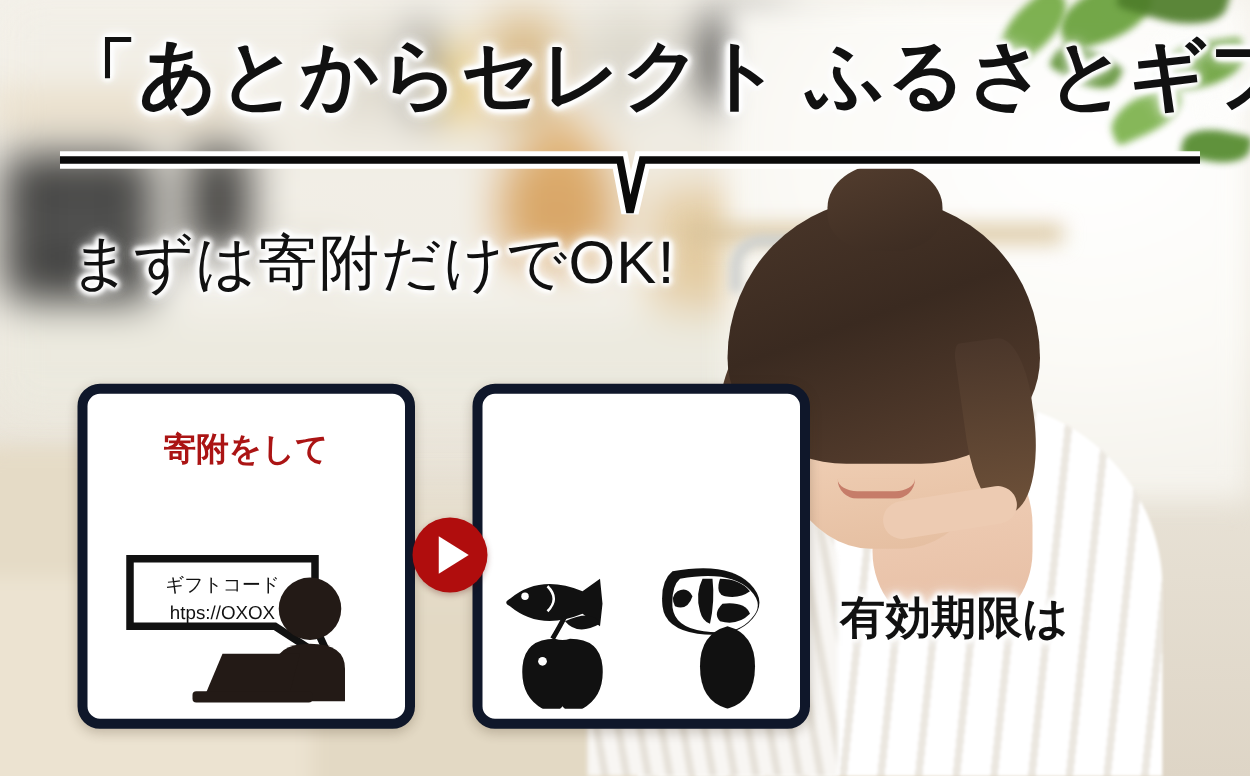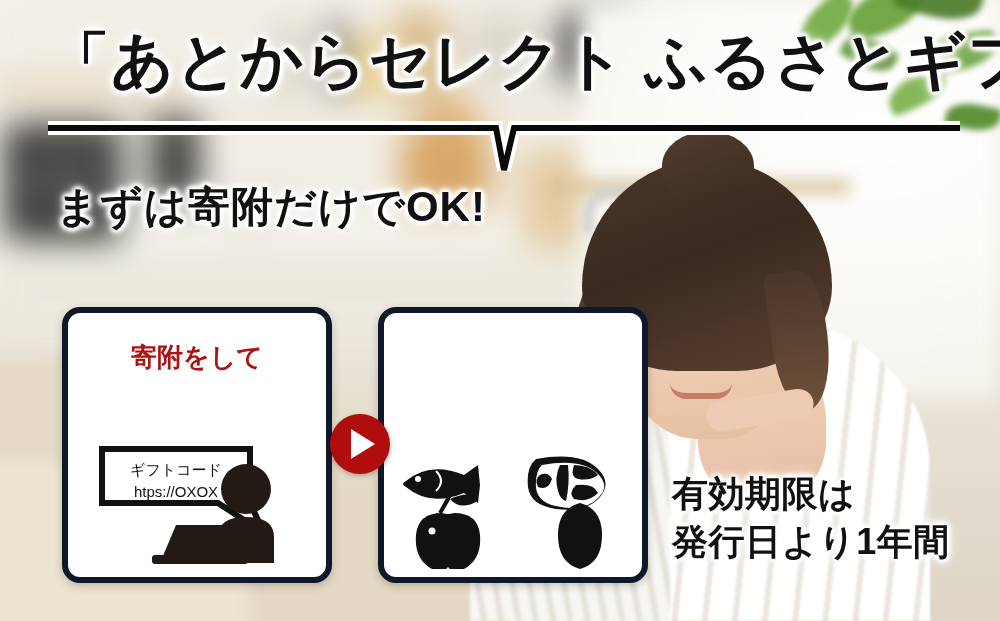--- a/index.html
+++ b/index.html
@@ -154,27 +154,27 @@
   .headline {
     position:absolute; left:48px; top:30px; width:912px;
     font-size:62px; line-height:1; font-weight:700;
     letter-spacing:1px; white-space:nowrap;
   }
 
   .divider-wrap { position:absolute; left:48px; top:118px; width:912px; height:56px; }
 
   .subtitle {
     position:absolute; left:56px; top:178px;
-    font-size:42px; font-weight:700; line-height:1.38; letter-spacing:1px;
+    font-size:48px; font-weight:400; line-height:1.38; letter-spacing:1px;
   }
 
   
   .card {
     position:absolute; top:307px; width:270px; height:276px;
-    background:#fff; border:6px solid #0f172a; border-radius:18px;
+    background:#fff; border:8px solid #0f172a; border-radius:18px;
     box-shadow:0 3px 9px rgba(60,40,20,.24);
     z-index:3;
   }
   #card-donate { left:62px; }
   #card-select { left:378px; }
 
   .card-title {
     margin-top:26px; text-align:center;
     color:#ab1414; font-weight:700; font-size:26px; line-height:1.42;
     letter-spacing:0px;
@@ -193,21 +193,21 @@
   .arrow .tri {
     width:0; height:0; margin-left:6px;
     border-top:15px solid transparent;
     border-bottom:15px solid transparent;
     border-left:24px solid #fff;
   }
 
   .validity {
     position:absolute; left:672px; top:470px;
     font-size:36px; font-weight:700; line-height:1.34; letter-spacing:.5px;
-    z-index:3; white-space:nowrap;
+    z-index:3; white-space:nowrap;text-align:right;
   }
   .validity .l { display:block; }
 
   .bubble-text { font-size:15px; font-weight:400; fill:#111; }
 </style>
 </head>
 <body>
 
 <div class="bg">
   <div class="bg-base"></div>
@@ -348,16 +348,15 @@
 
         <g>
           <path d="M196,62 q22,6 22,32 q0,28 -22,34 q-22,-6 -22,-34 q0,-26 22,-32 Z" fill="#111"></path>
         </g>
       </svg>
     </div>
   </div>
 
   <div class="validity halo-text">
     <span class="l">有効期限は</span>
-    <span class="l">発行日より1年間</span>
   </div>
 
 </div>
 
 </body></html>

